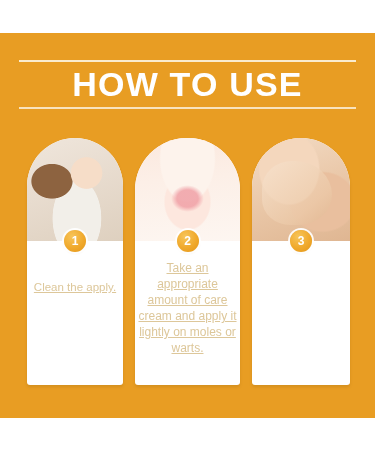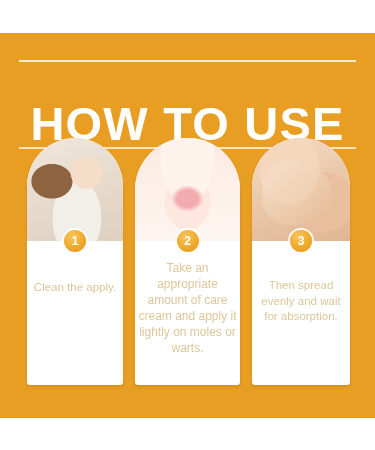--- a/index.html
+++ b/index.html
@@ -36,28 +36,27 @@
     height: 2px;
     background: #fbf0d8;
     width: 100%;
     opacity: .95;
   }
   .rule.bottom { opacity: .85; }
 
   .title {
     text-align: center;
     color: #ffffff;
-    font-size: 47px;
+    font-size: 34px;
     font-weight: bold;
     letter-spacing: 1.2px;
     line-height: 42px;
     padding: 1px 0 2px 0;
     white-space: nowrap;
     font-family: "Liberation Sans", sans-serif;
-    margin-top: 40px;
   }
 
   
   .cards {
     position: absolute;
     left: 0;
     top: 105px;
     width: 375px;
     height: 250px;
   }
@@ -161,20 +160,21 @@
   .caption {
     position: absolute;
     left: 4px;
     right: 4px;
     top: 122px;
     text-align: center;
     color: #ddc79a;
     font-size: 11.5px;
     line-height: 15.5px;
     font-family: "Liberation Sans", sans-serif;
+    text-decoration: underline;
   }
   .card.c1 .caption { top: 142px; font-size: 11.5px; }
   .card.c2 .caption { top: 122px; left: 2px; right: 2px; font-size: 12px; line-height: 16px; }
   .card.c3 .caption { top: 140px; font-size: 11.5px; }
 </style>
 </head>
 <body>
 
 <div class="panel">
 
@@ -200,17 +200,16 @@
       </div>
       <div class="badge">2</div>
       <div class="caption">Take an appropriate amount of care cream and apply it lightly on moles or warts.</div>
     </div>
 
     <div class="card c3">
       <div class="photo">
         <div class="photo-inner ph3"></div>
       </div>
       <div class="badge">3</div>
-      <div class="caption">Then spread evenly and wait for absorption.</div>
     </div>
 
   </div>
 </div>
 
 </body></html>

